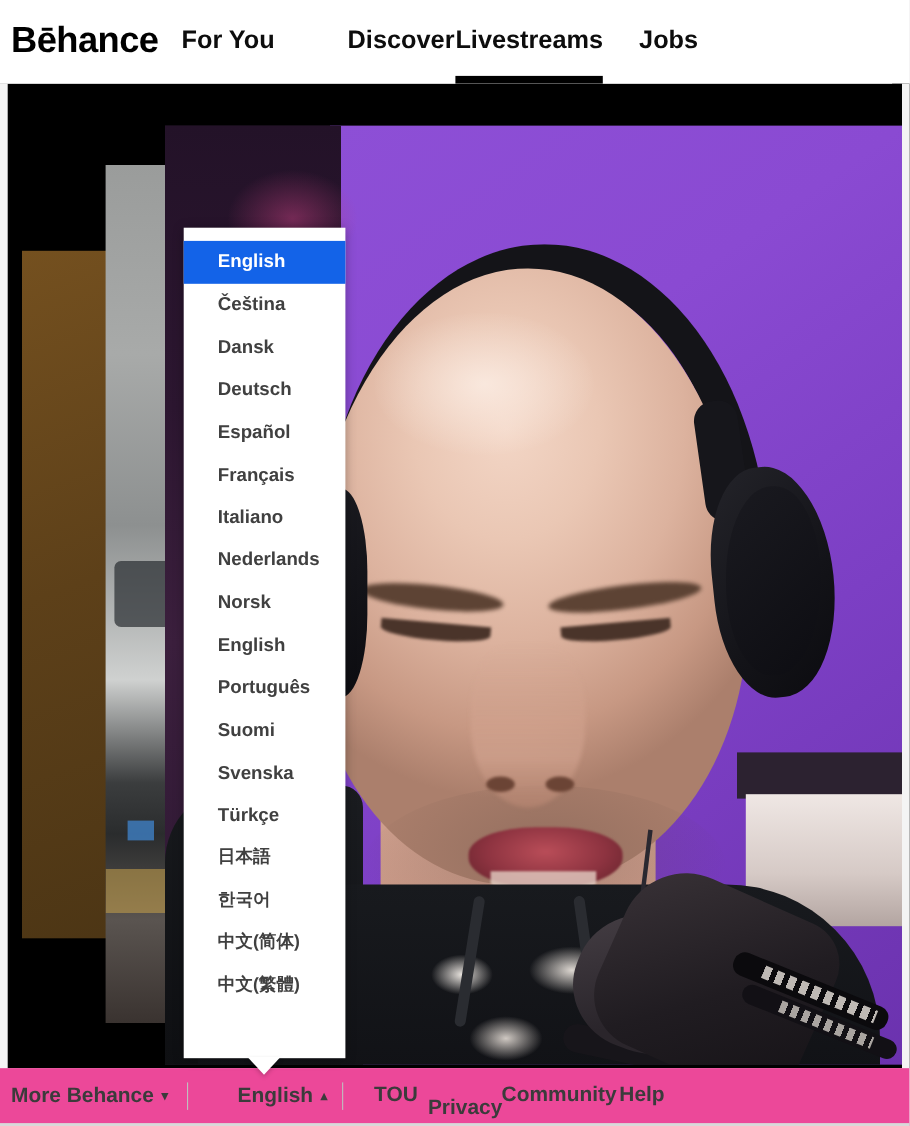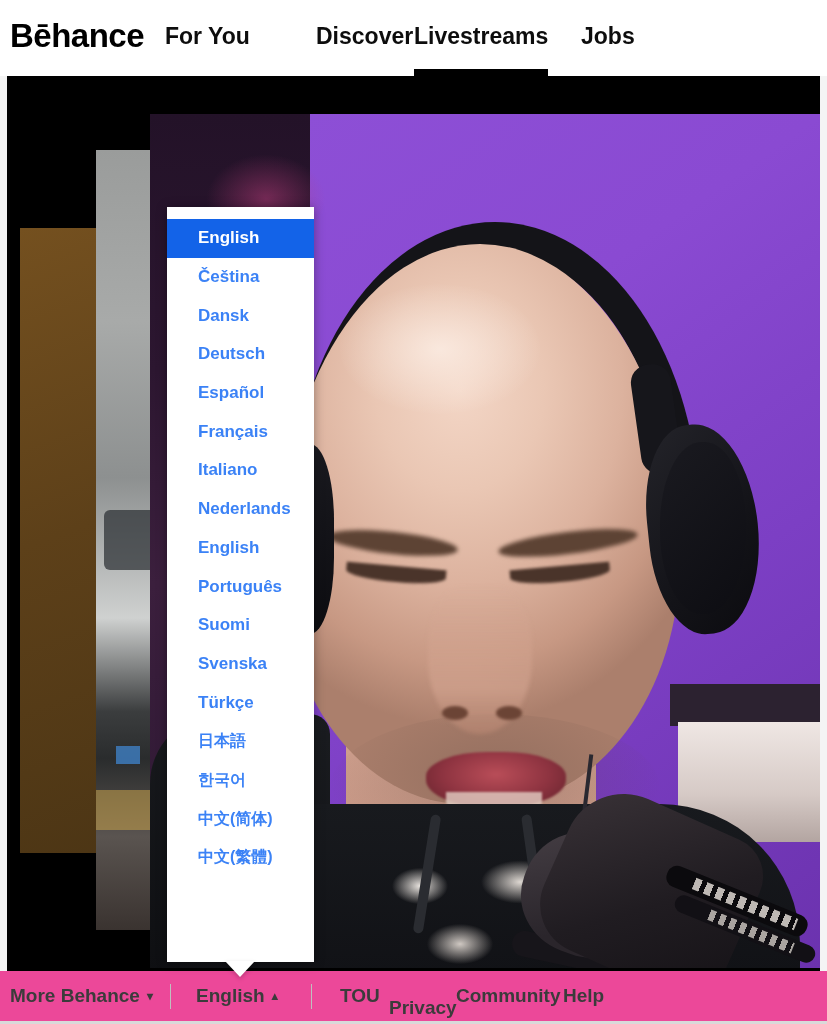--- a/index.html
+++ b/index.html
@@ -260,21 +260,21 @@
   
   #lang-dropdown {
     position:absolute; left:167px; top:207px; width:147px; height:755px;
     background:#ffffff; z-index:60;
     box-shadow:0 1px 10px rgba(0,0,0,0.35);
     padding-top:12px; padding-bottom:12px;
   }
   .lang-item {
     height:38.7px; display:flex; align-items:center;
     padding-left:31px;
-    font-size:17px; font-weight:bold; color:#3b82f6;
+    font-size:17px; font-weight:bold; color:#404040;
     line-height:20px; white-space:nowrap; cursor:pointer;
   }
   .lang-item.selected { background:#1363e8; color:#ffffff; }
   .lang-item.cjk { font-size:16px; }
   #lang-tail {
     position:absolute; left:225px; top:961px; width:0; height:0;
     border-left:15px solid transparent;
     border-right:15px solid transparent;
     border-top:16px solid #ffffff;
     z-index:61;
@@ -286,21 +286,21 @@
     position:absolute; left:0; top:971px; width:827px; height:53px;
     background:#ec4899; z-index:50;
   }
   #footer-inner { position:relative; width:827px; height:53px; }
   .footer-link {
     position:absolute; top:12px;
     font-size:19px; font-weight:bold; color:#3b3b3b;
     line-height:26px; white-space:nowrap; cursor:pointer;
   }
   #f-more     { left:10px; }
-  #f-lang     { left:196px; }
+  #f-lang     { left:216px; }
   #f-tou      { left:340px; }
   #f-privacy  { left:389px;margin-top:12px; }
   #f-community{ left:456px; }
   #f-help     { left:563px; }
   .caret { display:inline-block; margin-left:7px; font-size:12px; vertical-align:2px; }
   .divider {
     position:absolute; top:13px; width:1px; height:25px; background:#bfbfbf;
   }
   #div1 { left:170px; }
   #div2 { left:311px; }
@@ -391,20 +391,21 @@
 
   <div id="lang-dropdown">
     <div class="lang-item selected">English</div>
     <div class="lang-item">Čeština</div>
     <div class="lang-item">Dansk</div>
     <div class="lang-item">Deutsch</div>
     <div class="lang-item">Español</div>
     <div class="lang-item">Français</div>
     <div class="lang-item">Italiano</div>
     <div class="lang-item">Nederlands</div>
+    <div class="lang-item">Norsk</div>
     <div class="lang-item">English</div>
     <div class="lang-item">Português</div>
     <div class="lang-item">Suomi</div>
     <div class="lang-item">Svenska</div>
     <div class="lang-item">Türkçe</div>
     <div class="lang-item cjk">日本語</div>
     <div class="lang-item cjk">한국어</div>
     <div class="lang-item cjk">中文(简体)</div>
     <div class="lang-item cjk">中文(繁體)</div>
   </div>

